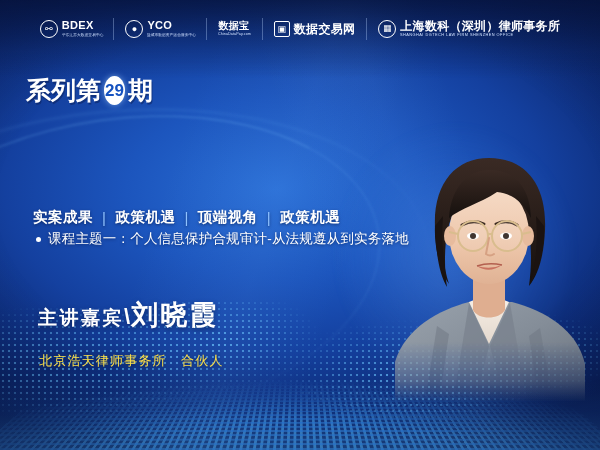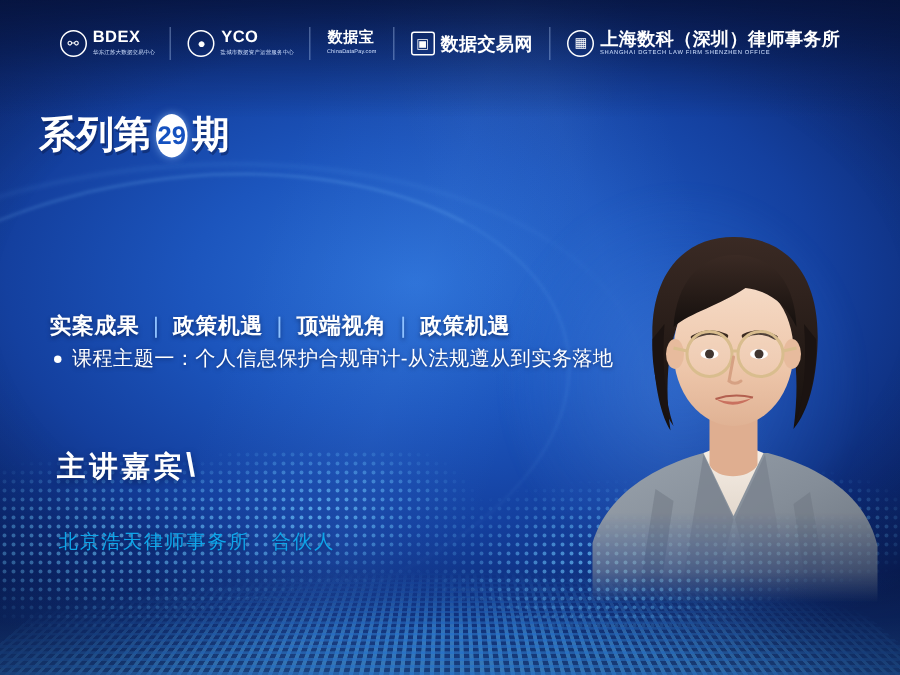--- a/index.html
+++ b/index.html
@@ -324,21 +324,21 @@
   .speaker-name {
     font-size: 27px;
     font-weight: bold;
     letter-spacing: 2px;
   }
   .speaker-org {
     position: absolute;
     left: 39px;
     top: 352px;
     z-index: 5;
-    color: #0ea5e9;
+    color: #fde047;
     font-size: 13px;
     letter-spacing: 1.2px;
     white-space: nowrap;
     text-shadow: 0 1px 4px rgba(5,20,60,0.6);
   }
 
   
   .portrait-wrap {
     position: absolute;
     right: 8px;
@@ -516,16 +516,17 @@
   </div>
 
   <div class="topic">
     <span class="topic-bullet"></span>
     <span>课程主题一：个人信息保护合规审计-从法规遵从到实务落地</span>
   </div>
 
   <div class="speaker-line">
     <span class="speaker-label">主讲嘉宾</span>
     <span class="speaker-slash">\</span>
+    <span class="speaker-name">刘晓霞</span>
   </div>
   <div class="speaker-org">北京浩天律师事务所　合伙人</div>
 
 </div>
 
 </body></html>

